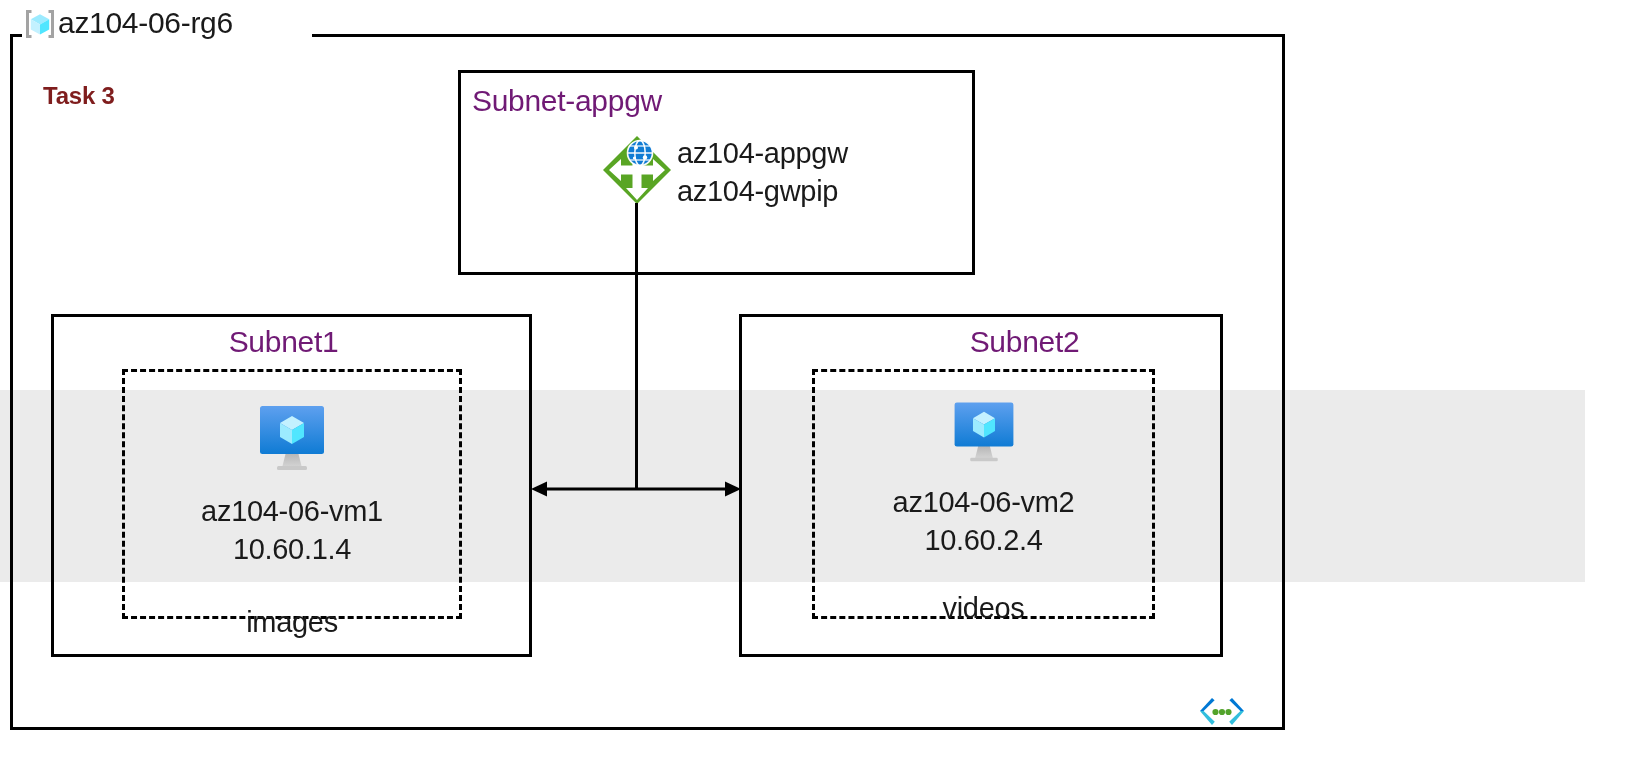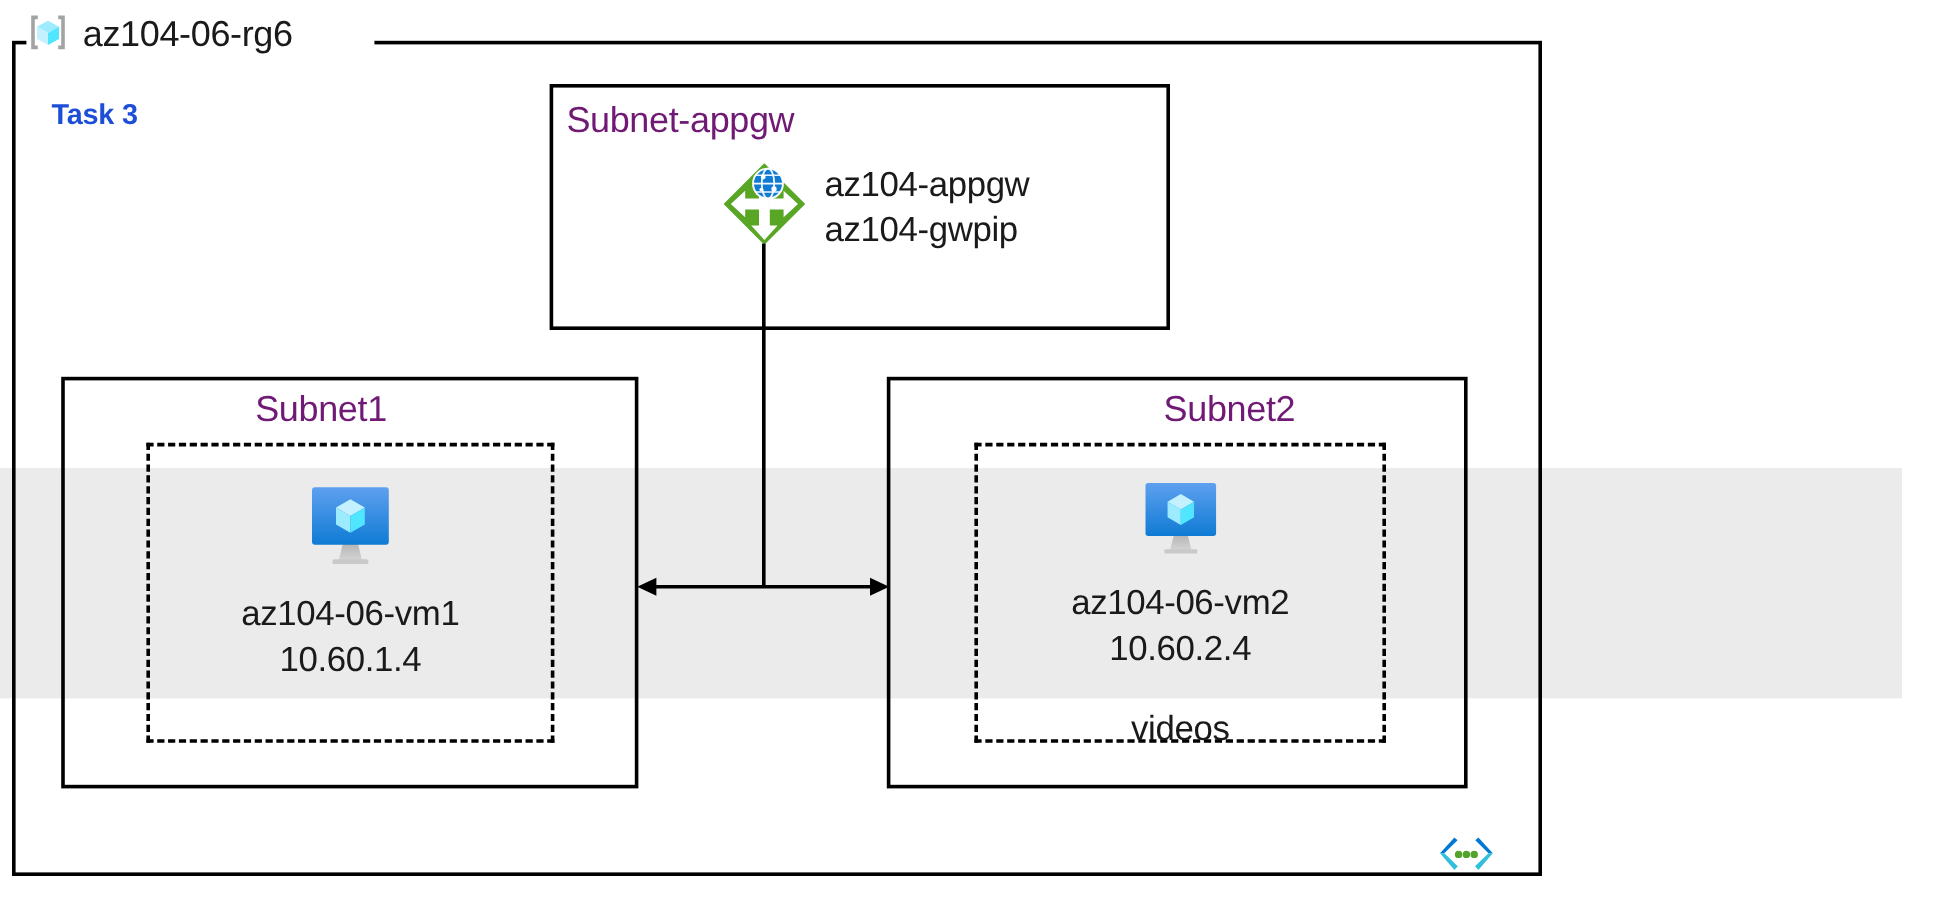--- a/index.html
+++ b/index.html
@@ -55,37 +55,36 @@
     top: 22px;
     width: 290px;
     height: 26px;
     background: #ffffff;
   }
   #rg-header {
     left: 22px;
     top: 6px;
     height: 46px;
     display: flex;
-    align-items: center;
-    gap: 11px;
+    align-items: flex-start;
   }
   #rg-title {
     font-size: 30px;
     color: #1a1a1a;
     letter-spacing: -0.3px;
     white-space: nowrap;
   }
 
   
   #task-label {
     left: 43px;
     top: 82px;
     font-size: 24px;
     font-weight: bold;
-    color: #1d4ed8;
+    color: #7f1d1d;
     letter-spacing: -0.2px;
     white-space: nowrap;
   }
 
   
   .subnet-box {
     border: 3px solid #000000;
     box-sizing: border-box;
     background: transparent;
   }
@@ -93,21 +92,21 @@
   #subnet1-box      { left: 51px;  top: 314px; width: 481px; height: 343px; }
   #subnet2-box      { left: 739px; top: 314px; width: 484px; height: 343px; }
 
   .subnet-title {
     font-size: 30px;
     color: #701a75;
     letter-spacing: -0.3px;
     white-space: nowrap;
   }
   #subnet-appgw-title { left: 472px; top: 84px; }
-  #subnet1-title { left: 51px; top: 325px; width: 433px; text-align: center; }
+  #subnet1-title { left: 67px; top: 325px; width: 433px; text-align: center; }
   #subnet2-title { left: 739px; top: 325px; width: 571px; text-align: center; }
 
   
   .vm-dash-box {
     border: 3px dashed #000000;
     box-sizing: border-box;
     background: transparent;
   }
   #vm1-dash { left: 122px; top: 369px; width: 340px; height: 250px; }
   #vm2-dash { left: 812px; top: 369px; width: 343px; height: 250px; }
@@ -138,21 +137,21 @@
   }
   #subnet1-footer { left: 122px; top: 606px; width: 340px; }
   #subnet2-footer { left: 812px; top: 592px; width: 343px; }
 
   
   #appgw-node {
     left: 600px;
     top: 133px;
     display: flex;
     align-items: center;
-    gap: 13px;
+    gap: 3px;
   }
   #appgw-labels {
     display: flex;
     flex-direction: column;
     line-height: 38px;
   }
   .appgw-text {
     font-size: 29px;
     color: #1a1a1a;
     letter-spacing: -0.3px;
@@ -278,20 +277,21 @@
         <path d="M39 16 L51 23 L39 30 L27 23 Z" fill="#c3f1ff"></path>
 
         <path d="M27 23 L39 30 L39 44 L27 37 Z" fill="#9cebff"></path>
 
         <path d="M51 23 L51 37 L39 44 L39 30 Z" fill="#50e6ff"></path>
       </svg>
     </span>
     <span class="vm-text" style="margin-top:14px;">az104-06-vm1</span>
     <span class="vm-text">10.60.1.4</span>
   </div>
+  <div class="abs subnet-footer" id="subnet1-footer">images</div>
 
   <div class="abs subnet-box" id="subnet2-box"></div>
   <div class="abs subnet-title" id="subnet2-title">Subnet2</div>
   <div class="abs vm-dash-box" id="vm2-dash"></div>
   <div class="abs vm-stack" id="vm2-stack">
     <span>
       <svg width="72" height="68" viewBox="0 0 78 74">
         <defs>
           <linearGradient id="vmScreen2" x1="0" y1="0" x2="0" y2="1">
             <stop offset="0%" stop-color="#5ea0ef"></stop>

